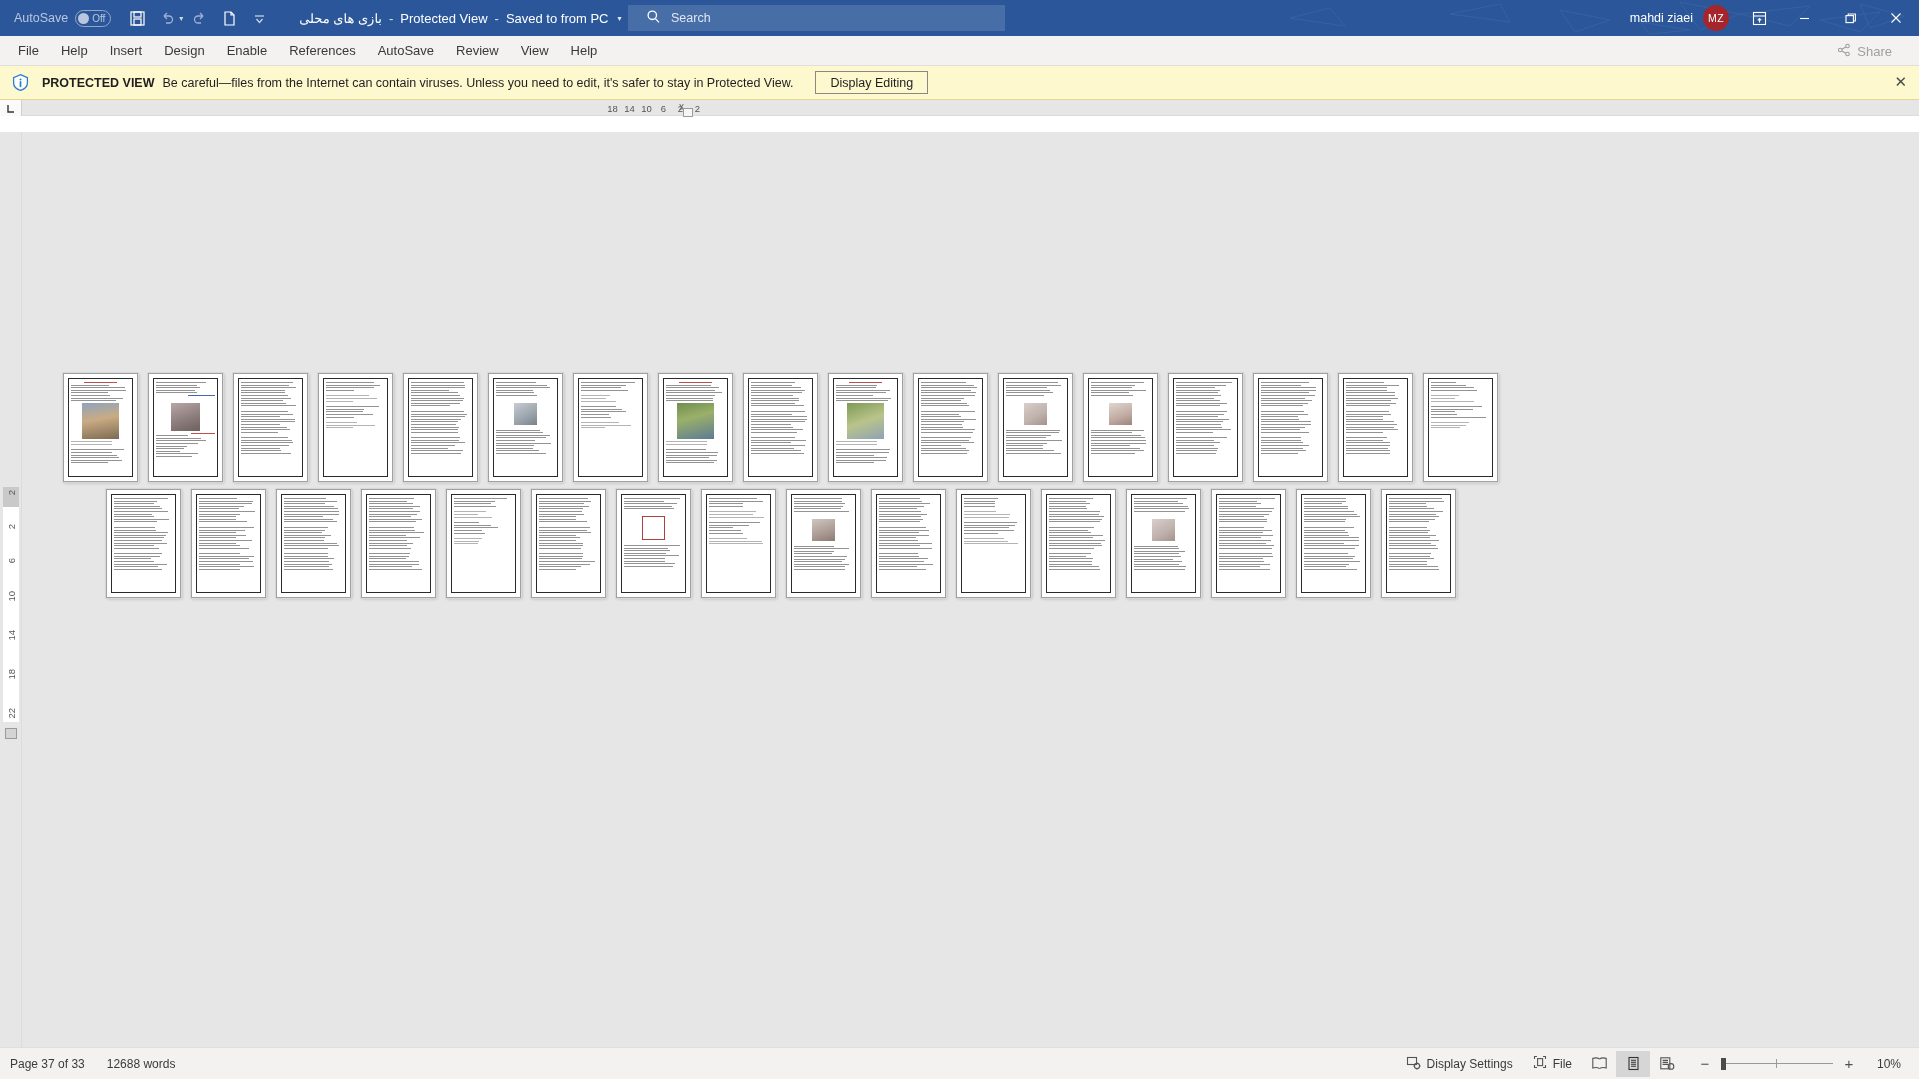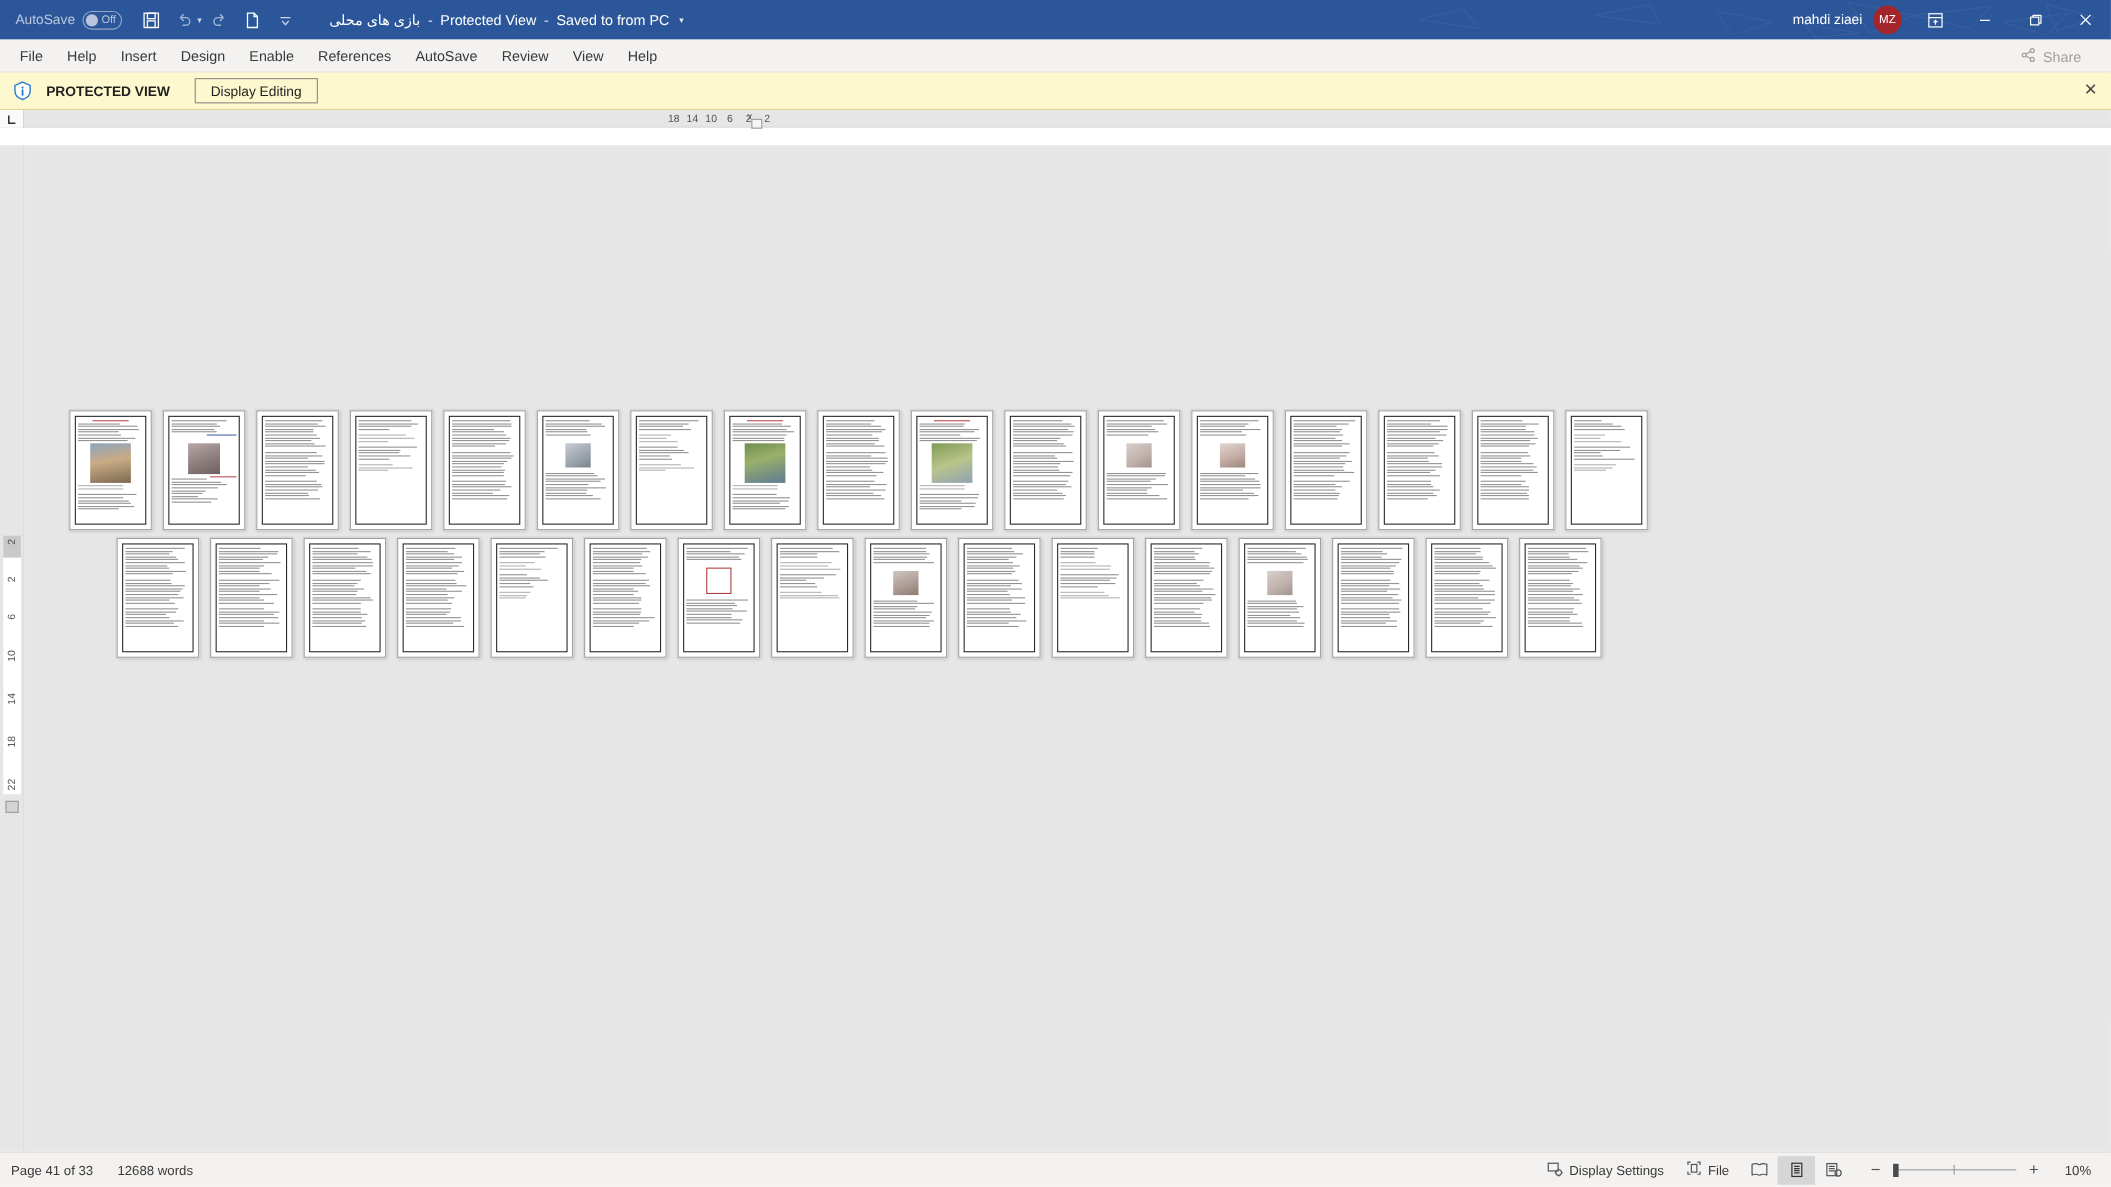--- a/index.html
+++ b/index.html
@@ -342,20 +342,29 @@
 
   <div class="doc-title-group">
     <span>بازی های محلی</span>
     <span class="sep">-</span>
     <span>Protected View</span>
     <span class="sep">-</span>
     <span>Saved to from PC</span>
     <span class="title-caret">▾</span>
   </div>
 
+  <div class="searchbox">
+    <span>
+      <svg width="15" height="15" viewBox="0 0 15 15" fill="none" stroke="#ffffff" stroke-width="1.3">
+        <circle cx="6.3" cy="6.3" r="4.2"></circle>
+          <path d="M9.4 9.6 L13 13.4"></path>
+      </svg>
+    </span>
+    <input type="text" placeholder="Search" style="">
+  </div>
 
   <div class="tb-right">
     <span class="acct-name">mahdi ziaei</span>
     <span class="avatar">MZ</span>
     <span class="ribbon-display-btn">
       <svg width="17" height="17" viewBox="0 0 17 17" fill="none" stroke="#ffffff" stroke-width="1.1">
         <rect x="2.5" y="2.5" width="12" height="12"></rect>
         <path d="M2.5 6 h12"></path>
         <path d="M8.5 12.5 l0 -4 M6.8 10.3 l1.7 -1.8 l1.7 1.8"></path>
       </svg>
@@ -406,20 +415,21 @@
 
 <div class="pv-bar">
   <span class="pv-icon">
     <svg width="19" height="19" viewBox="0 0 19 19" fill="none">
       <path d="M9.5 1.6 L16.4 4.6 V9.8 C16.4 13.6 13.3 16.3 9.5 17.4 C5.7 16.3 2.6 13.6 2.6 9.8 V4.6 Z" fill="#ffffff" stroke="#2b7cd3" stroke-width="1.3"></path>
       <circle cx="9.5" cy="6.6" r="1" fill="#2b7cd3"></circle>
       <path d="M9.5 8.9 v4.4" stroke="#2b7cd3" stroke-width="1.7" stroke-linecap="round"></path>
     </svg>
   </span>
   <span class="pv-strong">PROTECTED VIEW</span>
+  <span class="pv-text">Be careful—files from the Internet can contain viruses. Unless you need to edit, it's safer to stay in Protected View.</span>
   <button class="pv-enable">Display Editing</button>
   <span class="pv-close">✕</span>
 </div>
 
 <div class="h-ruler">
   <span class="corner-tab">
     <svg width="11" height="11" viewBox="0 0 11 11" stroke="#333" stroke-width="1.4" fill="none">
       <path d="M3 2 v7 h6"></path>
     </svg>
   </span>
@@ -1354,21 +1364,21 @@
             <div class="ln" style="width: 83%;"></div>
             <div class="ln" style="width: 84%;"></div>
           </div>
         </div>
       </div>
   </div>
 </div>
 
 <div class="statusbar">
   <div class="sb-left">
-    <span>Page 41 of 33</span>
+    <span>Page 37 of 33</span>
     <span>12688 words</span>
   </div>
   <div class="sb-right">
     <span class="sb-item">
       <span>
         <svg width="15" height="15" viewBox="0 0 15 15" fill="none" stroke="#555" stroke-width="1.1">
           <rect x="1.5" y="2.5" width="9" height="7"></rect>
           <circle cx="11" cy="11" r="2.6"></circle>
             <path d="M11 8.4 v-1 M11 14.6 v-1 M8.4 11 h-1 M14.6 11 h-1"></path>
         </svg>

